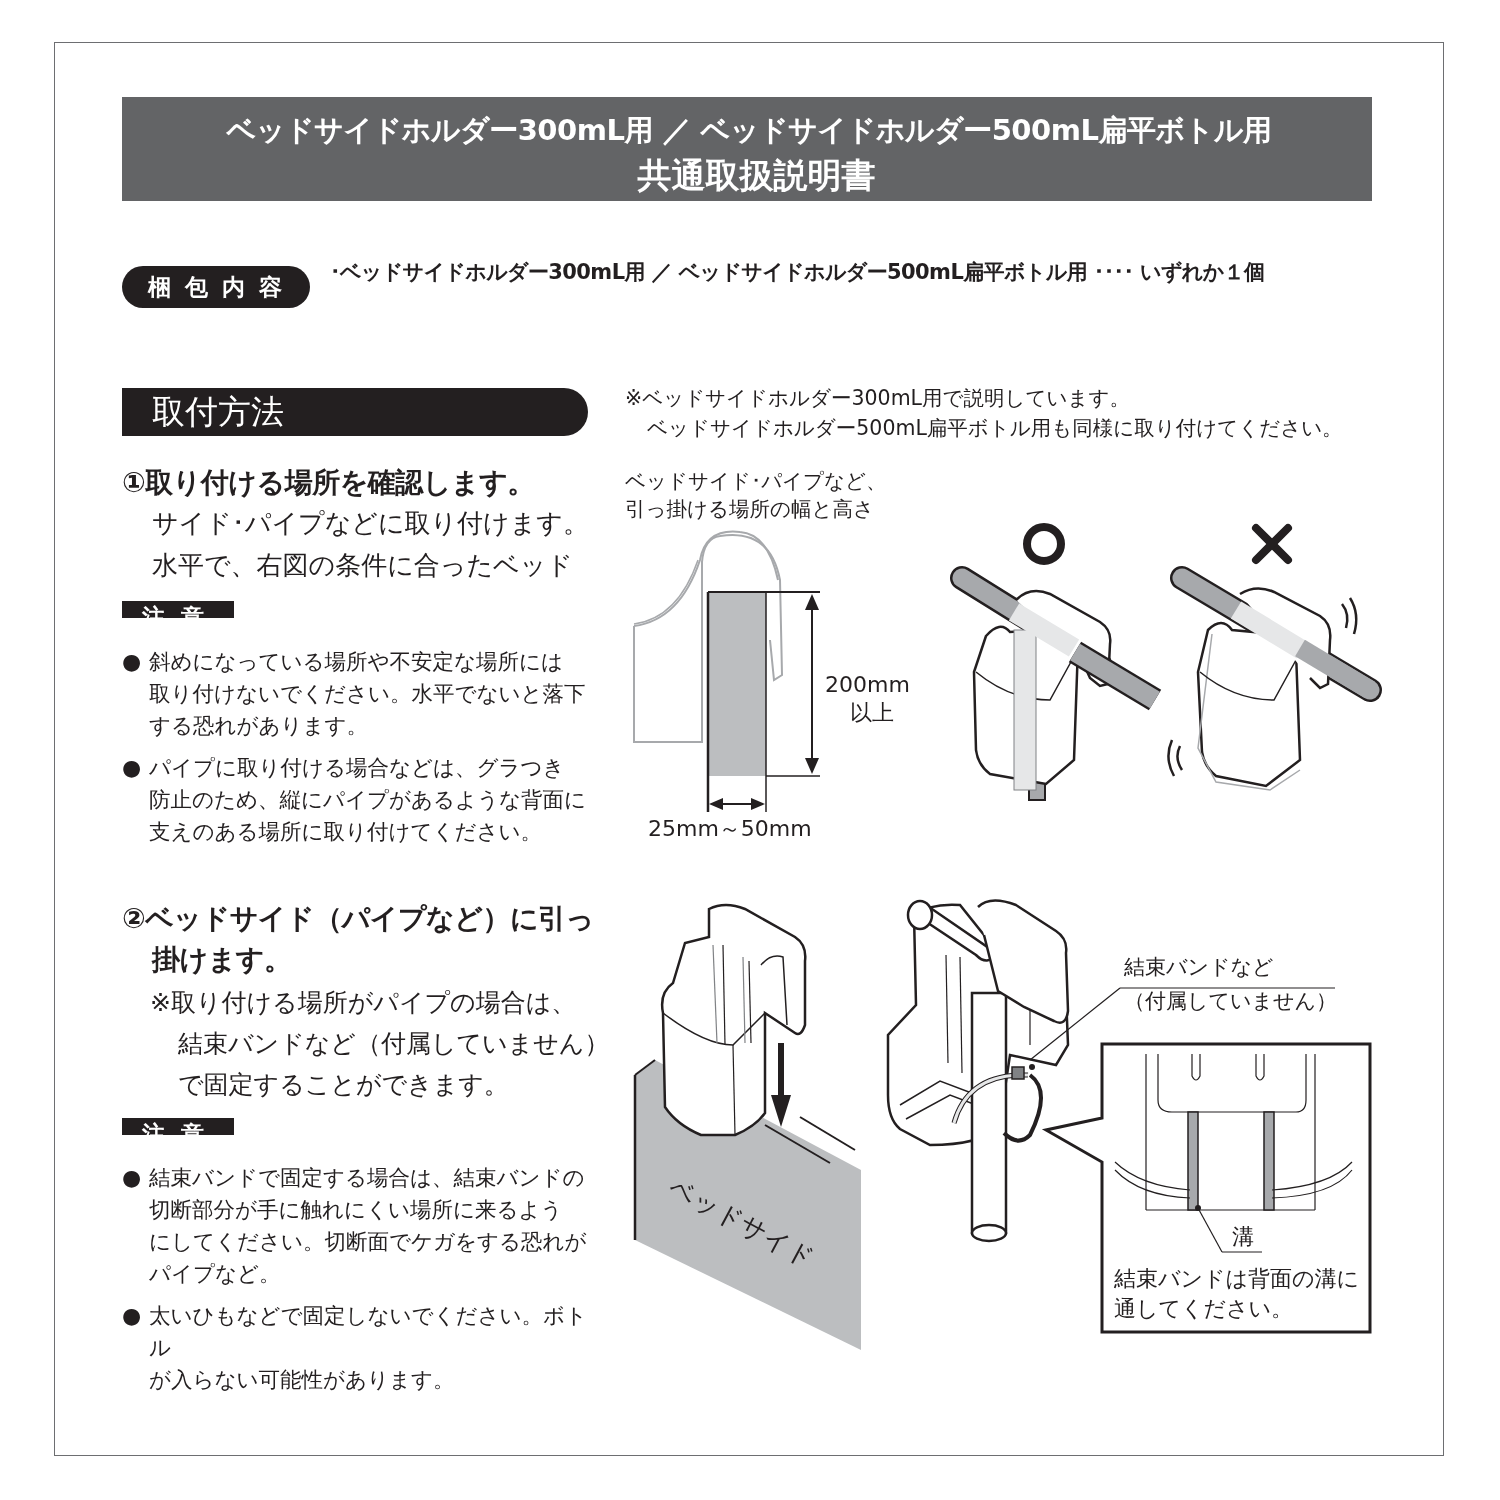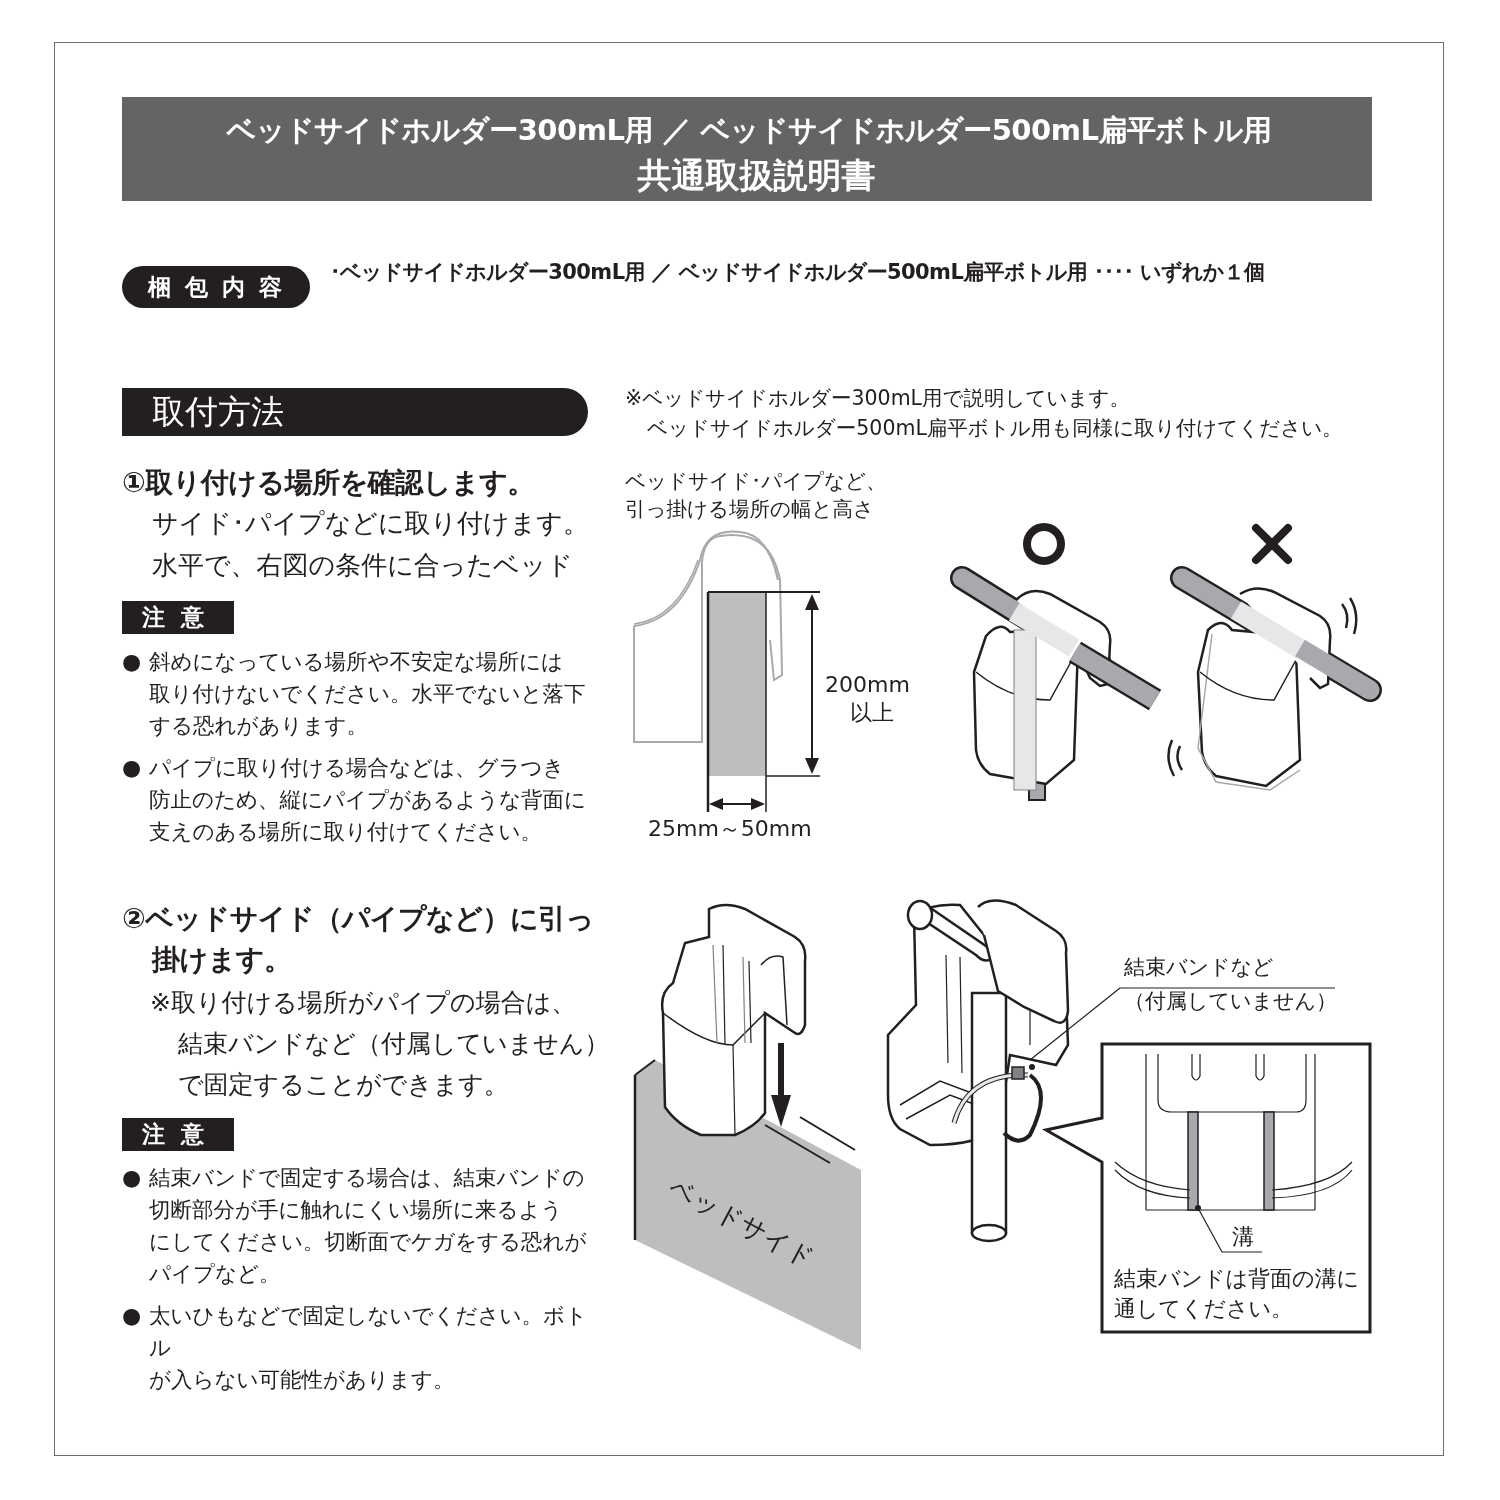--- a/index.html
+++ b/index.html
@@ -14,21 +14,21 @@
   .pill { position:absolute; left:122px; top:266px; width:188px; height:42px; border-radius:21px;
           background:#231f20; color:#fff; font-weight:bold; font-size:23px; line-height:42px;
           text-align:center; letter-spacing:14px; padding-left:12px; box-sizing:border-box; }
   .contents { position:absolute; left:330px; top:256px; font-size:21px; line-height:33px; font-weight:bold; }
   .contents div { white-space:nowrap; letter-spacing:-0.6px; }
   .sec-header { position:absolute; left:122px; top:388px; width:466px; height:48px; background:#231f20;
                 border-radius:0 24px 24px 0; color:#fff; font-size:33px; line-height:48px; padding-left:30px;
                 box-sizing:border-box; }
   .step-title { position:absolute; font-weight:bold; font-size:28px; line-height:41px; white-space:nowrap; letter-spacing:-0.5px; }
   .body-text { position:absolute; font-size:26px; line-height:42px; white-space:nowrap; }
-  .caution { position:absolute; left:122px; width:112px; height:33px; background:#231f20; color:#fff;
+  .caution { position:absolute; left:122px; width:112px; height:17px; background:#231f20; color:#fff;
              font-weight:bold; font-size:23px; line-height:33px; letter-spacing:16px; padding-left:20px; box-sizing:border-box; }
   .bullets { position:absolute; left:122px; width:475px; font-size:21.5px; line-height:32px; }
   .bullet { position:relative; padding-left:27px; margin-bottom:10px; }
   .bullet .dot { position:absolute; left:0; top:0; font-size:22px; }
   .note { position:absolute; left:625px; top:383px; font-size:20.5px; line-height:30px; white-space:nowrap; }
   .fig-label { position:absolute; left:625px; top:467px; font-size:20.5px; line-height:28px; white-space:nowrap; }
   svg { position:absolute; overflow:visible; }
   .svg-text { font-family:"DejaVu Sans", "Liberation Sans", sans-serif; fill:#231f20; }
 </style>
 </head>

